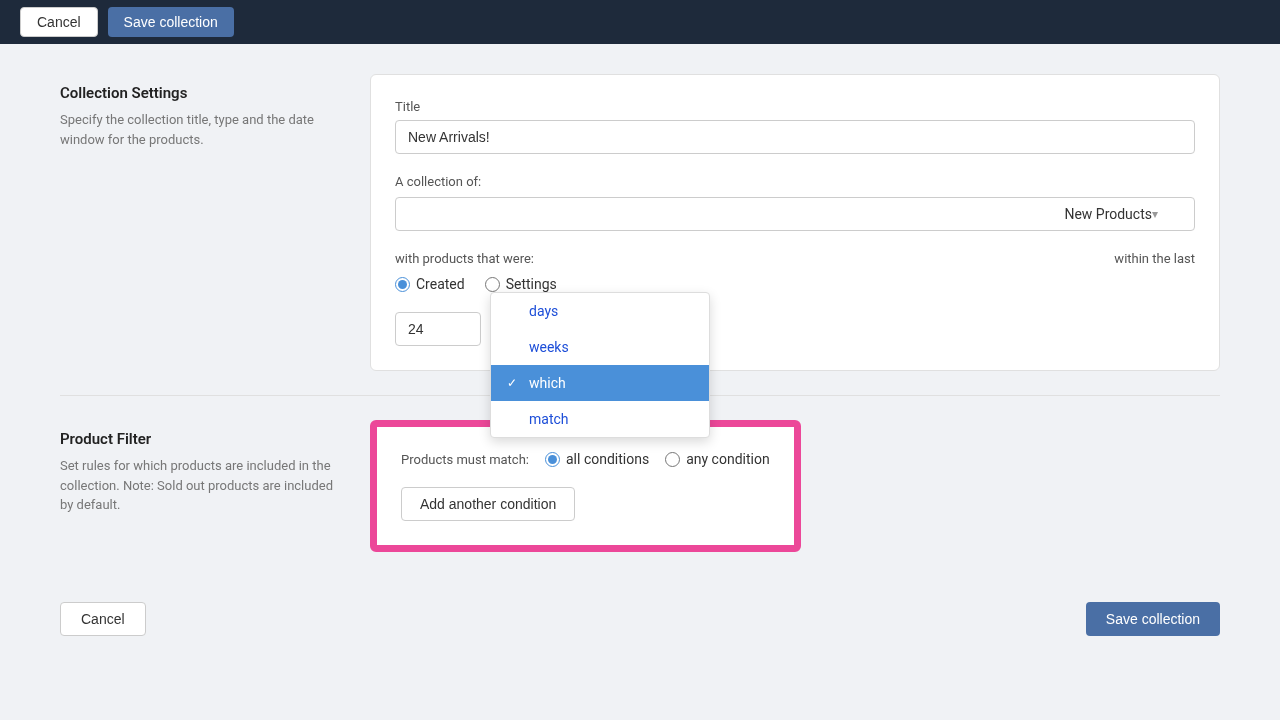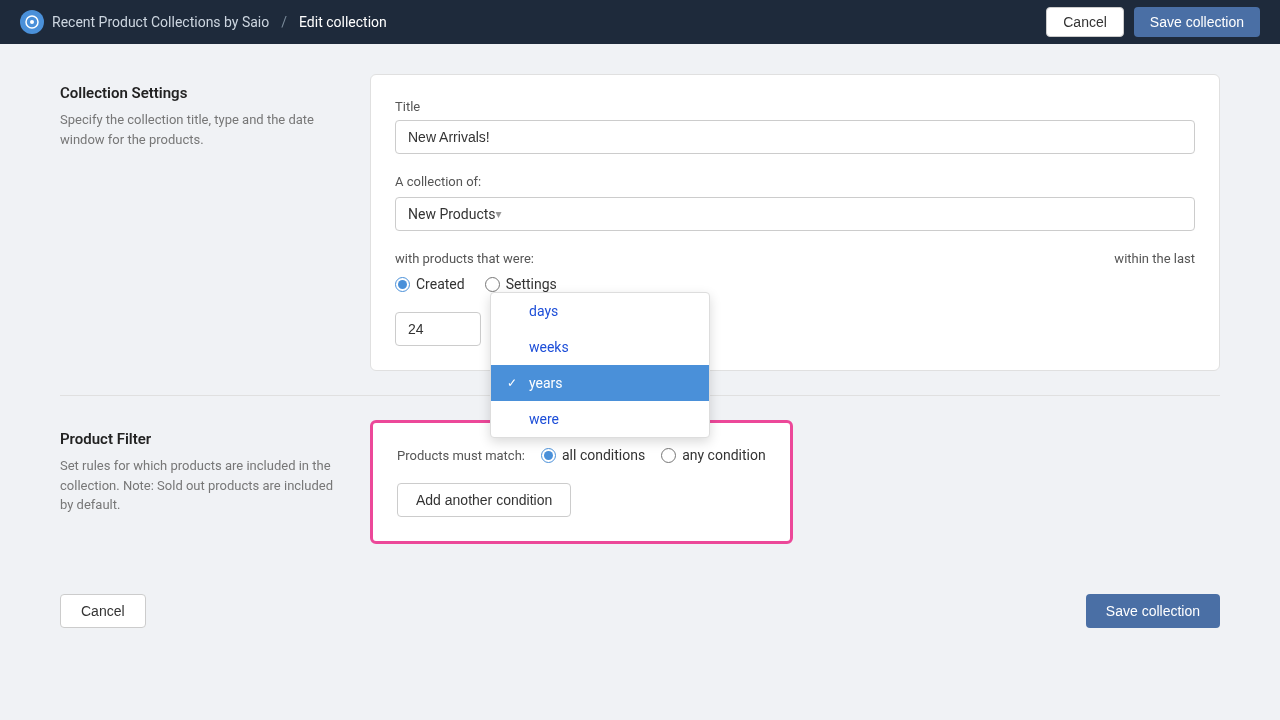--- a/index.html
+++ b/index.html
@@ -135,21 +135,21 @@
       width: 100%;
       padding: 8px 36px 8px 12px;
       border: 1px solid #ccc;
       border-radius: 4px;
       font-size: 14px;
       color: #333;
       background: white;
       cursor: pointer;
       display: flex;
       align-items: center;
-      justify-content: flex-start;
+      justify-content: flex-end;
     }
     .select-chevron {
       color: #999;
       font-size: 12px;
     }
 
     
     .with-products-row {
       display: flex;
       align-items: flex-start;
@@ -238,21 +238,21 @@
     .divider {
       border: none;
       border-top: 1px solid #e0e0e0;
       margin: 24px 0;
     }
 
     
     .product-filter-card {
       background: white;
       border-radius: 6px;
-      border: 3px solid #ec4899;
+      border: 7px solid #ec4899;
       padding: 24px;
     }
 
     .match-row {
       display: flex;
       align-items: center;
       gap: 16px;
       margin-bottom: 20px;
     }
     .match-label {
@@ -292,31 +292,20 @@
       padding: 8px 20px;
       border-radius: 4px;
       cursor: pointer;
       font-size: 14px;
     }
   </style>
 </head>
 <body>
 
 <div class="top-nav">
-  <div class="top-nav-left">
-    <div class="top-nav-icon">
-      <svg width="14" height="14" viewBox="0 0 14 14" fill="none">
-        <circle cx="7" cy="7" r="6" stroke="white" stroke-width="1.5" fill="none"></circle>
-        <circle cx="7" cy="7" r="2" fill="white"></circle>
-      </svg>
-    </div>
-    <span>Recent Product Collections by Saio</span>
-    <span class="top-nav-sep">/</span>
-    <span class="top-nav-current">Edit collection</span>
-  </div>
   <div class="top-nav-right">
     <button class="btn-cancel-nav">Cancel</button>
     <button class="btn-save-nav">Save collection</button>
   </div>
 </div>
 
 <div class="main-content">
 
   <div class="section-row">
     <div class="section-label">
@@ -366,25 +355,25 @@
           <div class="dropdown-item">
             <span class="check-mark"></span>
             <span>days</span>
           </div>
           <div class="dropdown-item">
             <span class="check-mark"></span>
             <span>weeks</span>
           </div>
           <div class="dropdown-item selected">
             <span class="check-mark">✓</span>
-            <span>years</span>
+            <span>which</span>
           </div>
           <div class="dropdown-item">
             <span class="check-mark"></span>
-            <span>were</span>
+            <span>match</span>
           </div>
         </div>
       </div>
 
     </div>
   </div>
 
   <hr class="divider">
 
   <div class="section-row">

